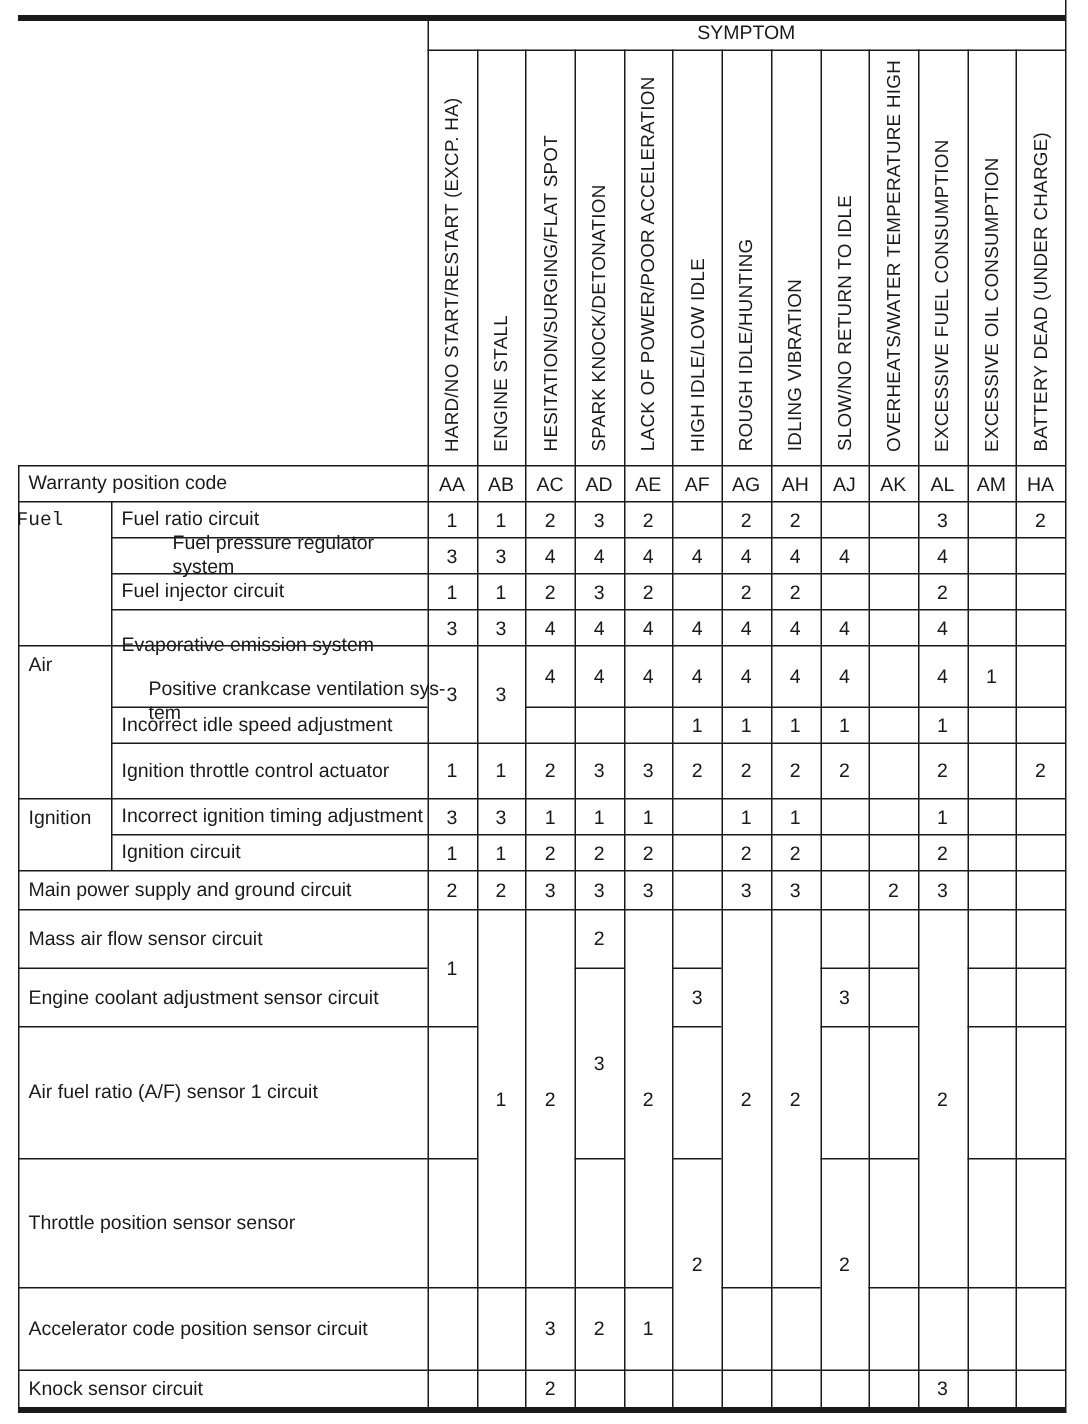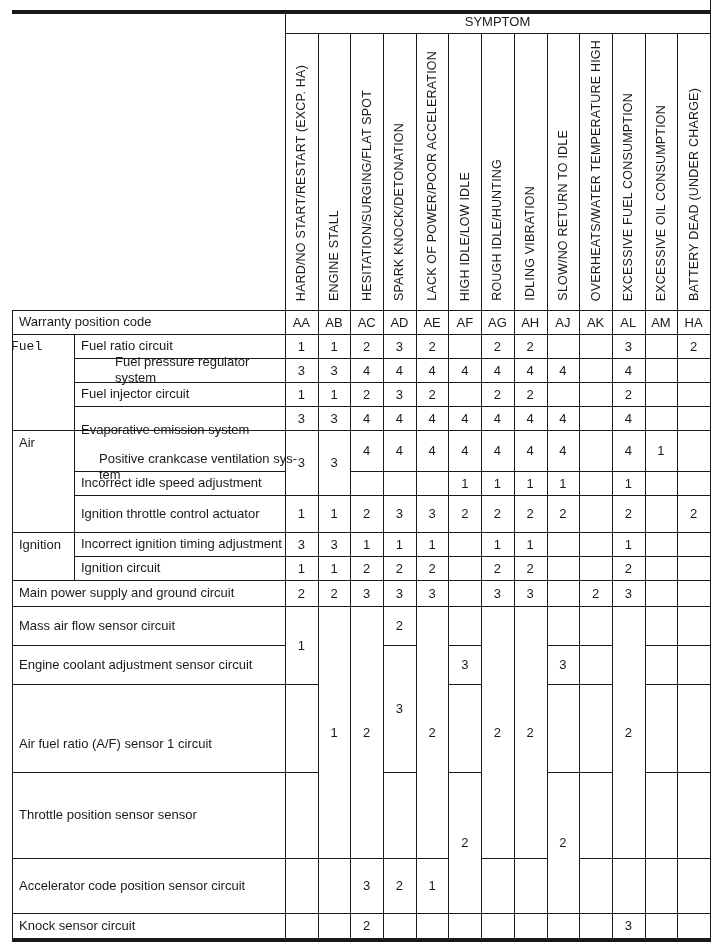--- a/index.html
+++ b/index.html
@@ -253,21 +253,21 @@
       <div class="abs num" style="left: 317.692px; top: 580px; width: 32.6923px; height: 26px;">2</div>
       <div class="abs num" style="left: 350.385px; top: 580px; width: 32.6923px; height: 26px;">3</div>
       <div class="abs num" style="left: 383.077px; top: 580px; width: 32.6923px; height: 26px;">3</div>
       <div class="abs num" style="left: 415.769px; top: 580px; width: 32.6923px; height: 26px;">3</div>
       <div class="abs num" style="left: 481.154px; top: 580px; width: 32.6923px; height: 26px;">3</div>
       <div class="abs num" style="left: 513.846px; top: 580px; width: 32.6923px; height: 26px;">3</div>
       <div class="abs num" style="left: 579.231px; top: 580px; width: 32.6923px; height: 26px;">2</div>
       <div class="abs num" style="left: 611.923px; top: 580px; width: 32.6923px; height: 26px;">3</div>
       <div class="abs rlabel" style="left: 12px; top: 606px; width: 273px; height: 39px;">Mass air flow sensor circuit</div>
       <div class="abs rlabel" style="left: 12px; top: 645px; width: 273px; height: 39px;">Engine coolant adjustment sensor circuit</div>
-      <div class="abs rlabel" style="left: 12px; top: 700px; width: 273px; height: 88px;">Air fuel ratio (A/F) sensor 1 circuit</div>
+      <div class="abs rlabel" style="left: 12px; top: 684px; width: 273px; height: 88px;">Air fuel ratio (A/F) sensor 1 circuit</div>
       <div class="abs rlabel" style="left: 12px; top: 772px; width: 273px; height: 86px;">Throttle position sensor sensor</div>
       <div class="abs rlabel" style="left: 12px; top: 858px; width: 273px; height: 55px;">Accelerator code position sensor circuit</div>
       <div class="abs rlabel" style="left: 12px; top: 913px; width: 273px; height: 25px;">Knock sensor circuit</div>
       <div class="abs num" style="left: 285px; top: 606px; width: 32.6923px; height: 78px;">1</div>
       <div class="abs num" style="left: 317.692px; top: 606px; width: 32.6923px; height: 252px;">1</div>
       <div class="abs num" style="left: 350.385px; top: 606px; width: 32.6923px; height: 252px;">2</div>
       <div class="abs num" style="left: 350.385px; top: 858px; width: 32.6923px; height: 55px;">3</div>
       <div class="abs num" style="left: 350.385px; top: 913px; width: 32.6923px; height: 25px;">2</div>
       <div class="abs num" style="left: 383.077px; top: 606px; width: 32.6923px; height: 39px;">2</div>
       <div class="abs num" style="left: 383.077px; top: 645px; width: 32.6923px; height: 127px;">3</div>

